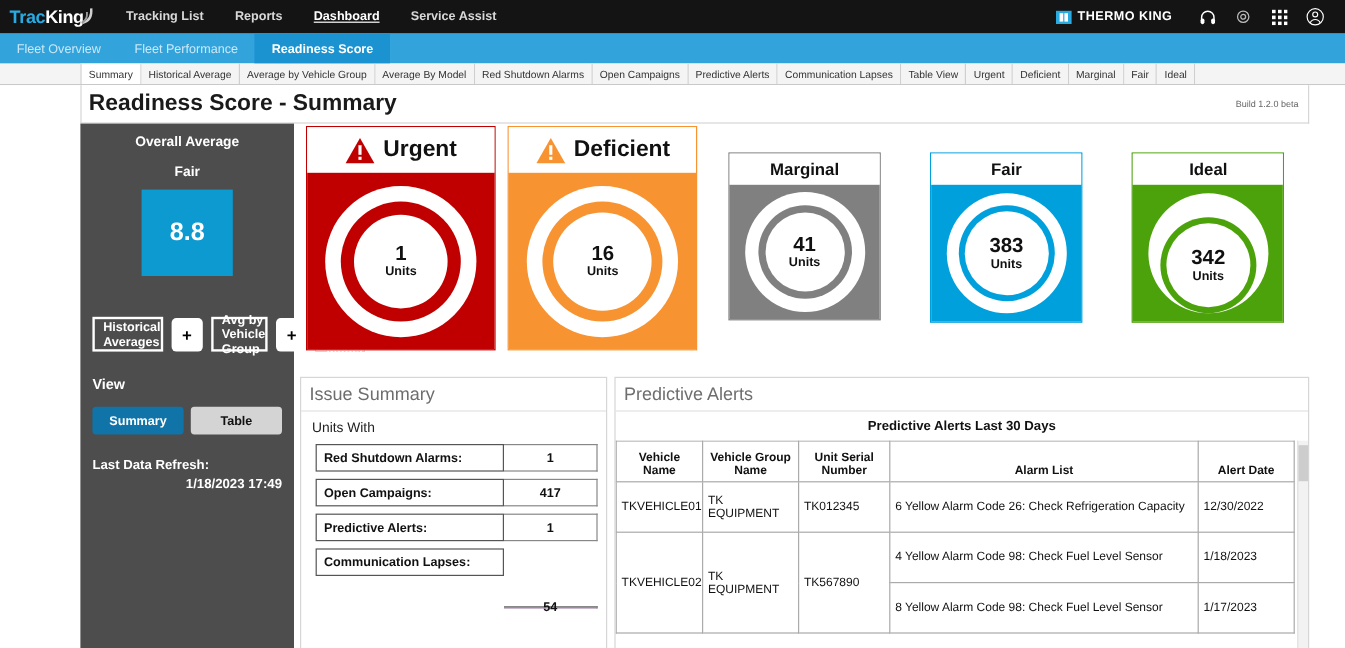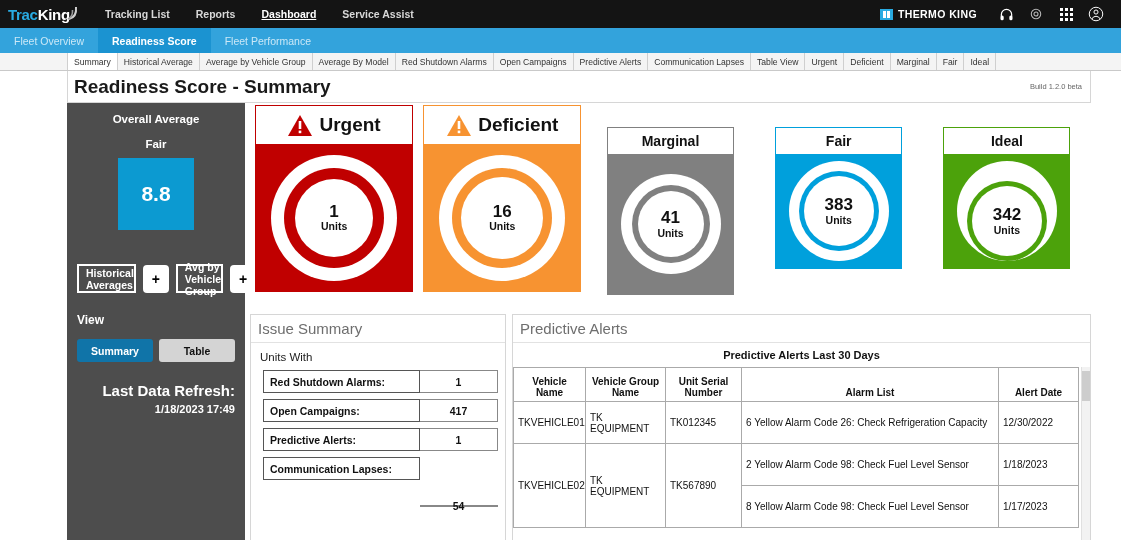--- a/index.html
+++ b/index.html
@@ -103,21 +103,21 @@
     display: flex; align-items: center; justify-content: center; cursor: pointer;
   }
   .sb-view { margin-top: 20px; font-size: 12px; font-weight: bold; }
   .sb-viewbtns { margin-top: 12px; display: flex; gap: 6px; }
   .vb {
     flex: 1; height: 23px; border-radius: 3px; font-size: 10.5px; font-weight: bold;
     display: flex; align-items: center; justify-content: center; cursor: pointer;
   }
   .vb.primary { background: #1074A8; color: #ffffff; }
   .vb.secondary { background: #d4d4d4; color: #111111; }
-  .sb-refresh-label { margin-top: 20px; font-size: 15px; font-weight: bold; text-align: right; }
+  .sb-refresh-label { margin-top: 20px; font-size: 11px; font-weight: bold; }
   .sb-refresh-val { margin-top: 4px; font-size: 11px; font-weight: bold; text-align: right; }
 
   
   .mainarea { flex: 1; display: flex; flex-direction: column; padding-left: 5px; min-width: 0; }
 
   
   .cards { display: flex; gap: 0; height: 203px; padding-top: 2px; }
   .cardwrap { flex: 1; display: flex; justify-content: center; align-items: flex-start; }
   .card { width: 158px; }
   .card-head {
@@ -243,22 +243,22 @@
           <circle cx="9" cy="9" r="7.6"></circle>
           <circle cx="9" cy="6.8" r="2.3"></circle>
           <path d="M4.4 14.6a5 5 0 0 1 9.2 0"></path>
         </svg>
       </span>
     </div>
   </div>
 
   <div class="bluebar">
     <div class="btab">Fleet Overview</div>
+    <div class="btab">Fleet Performance</div>
     <div class="btab active">Readiness Score</div>
-    <div class="btab">Fleet Performance</div>
   </div>
 
   <div class="subtabs">
     <div class="stab">Summary</div>
     <div class="stab">Historical Average</div>
     <div class="stab">Average by Vehicle Group</div>
     <div class="stab">Average By Model</div>
     <div class="stab">Red Shutdown Alarms</div>
     <div class="stab">Open Campaigns</div>
     <div class="stab">Predictive Alerts</div>
@@ -363,21 +363,21 @@
                 </div>
               </div>
             </div>
           </div>
 
           <div class="cardwrap" style="align-items:flex-start;padding-top:22px;">
             <div class="card" style="border:1px solid #808080;width:127px;">
               <div class="card-head small">
                 <span>Marginal</span>
               </div>
-              <div class="card-body" style="background:#808080;height:140px;">
+              <div class="card-body" style="background:#808080;height:112px;">
                 <div class="donut">
                   <div class="ring" style="width:100px;height:100px;background:#ffffff;">
                     <div class="ring" style="width:78px;height:78px;background:#808080;">
                       <div class="hole" style="width:66px;height:66px;">
                         <span class="dnum">41</span>
                         <span class="dunits">Units</span>
                       </div>
                     </div>
                   </div>
                 </div>
@@ -479,21 +479,21 @@
                     <td>TKVEHICLE01</td>
                     <td>TK EQUIPMENT</td>
                     <td>TK012345</td>
                     <td>6 Yellow Alarm Code 26: Check Refrigeration Capacity</td>
                     <td class="alert-date">12/30/2022</td>
                   </tr>
                   <tr>
                     <td rowspan="2">TKVEHICLE02</td>
                     <td rowspan="2">TK EQUIPMENT</td>
                     <td rowspan="2">TK567890</td>
-                    <td>2 Yellow Alarm Code 98: Check Fuel Level Sensor</td>
+                    <td>4 Yellow Alarm Code 98: Check Fuel Level Sensor</td>
                     <td class="alert-date">1/18/2023</td>
                   </tr>
                   <tr>
                     <td>8 Yellow Alarm Code 98: Check Fuel Level Sensor</td>
                     <td class="alert-date">1/17/2023</td>
                   </tr>
                 </tbody>
               </table>
               <div class="sbar">
                 <div class="thumb"></div>

